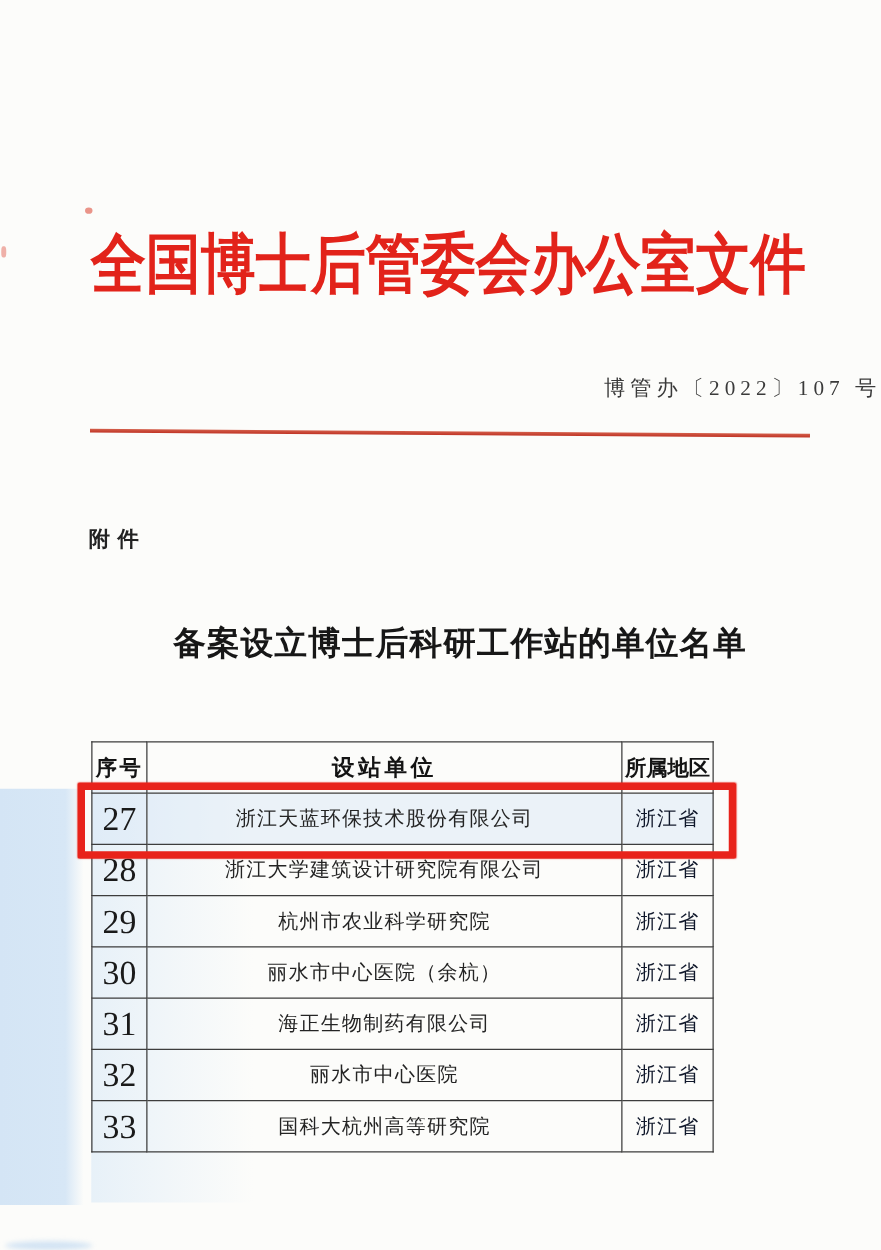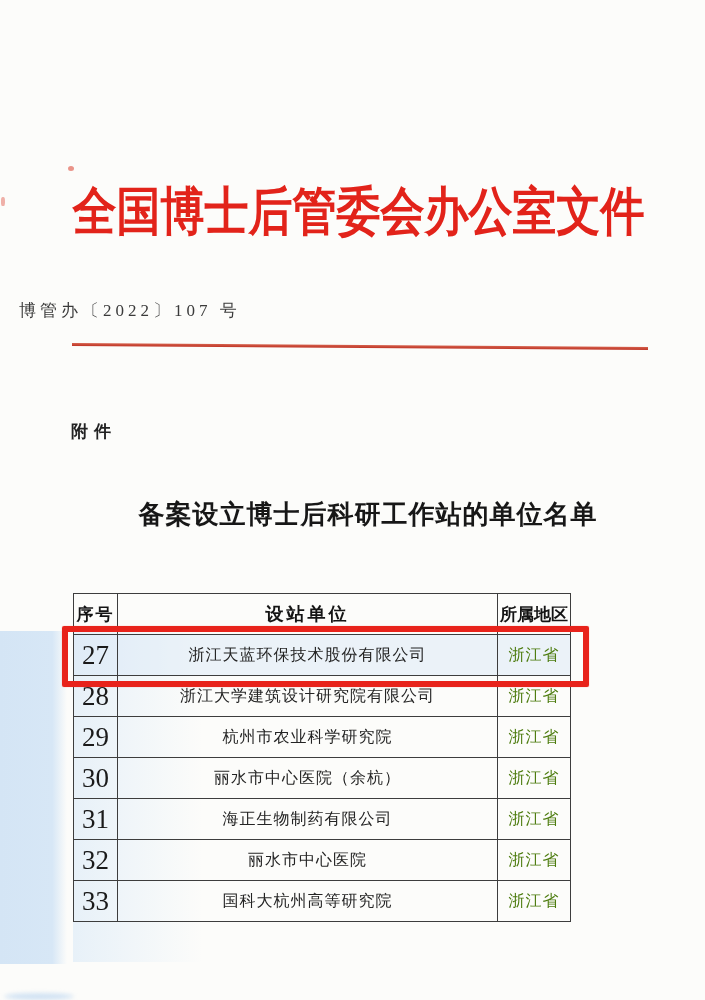--- a/index.html
+++ b/index.html
@@ -33,21 +33,21 @@
   .doc-title{
     position:absolute;left:0;top:177px;width:705px;margin:0;
     text-align:center;padding-left:12px;box-sizing:border-box;
     font-size:44px;font-weight:bold;letter-spacing:0px;
     color:#e2231a;line-height:60px;
     transform:scaleY(1.18);transform-origin:center top;
     white-space:nowrap;
   }
   .doc-number{
     position:absolute;left:0;top:299px;width:705px;
-    text-align:left;padding-left:19px;box-sizing:border-box;
+    text-align:right;padding-left:44px;box-sizing:border-box;
     font-size:17px;letter-spacing:4px;color:#3a3a3a;
   }
   .red-line{
     position:absolute;left:72px;top:343px;width:576px;height:3px;
     background:linear-gradient(to bottom,#d4604c,#c03425);
     transform:rotate(0.4deg);transform-origin:left center;
   }
   .attachment{
     position:absolute;left:71px;top:420px;
     font-family:"Liberation Sans","DejaVu Sans",sans-serif;
@@ -72,21 +72,21 @@
     border:1.5px solid #3d3d3d;
     text-align:center;vertical-align:middle;
     padding:0;overflow:hidden;white-space:nowrap;
   }
   table.units thead th{height:40px;font-size:17px;font-weight:bold;color:#141414;}
   table.units thead th.col-unit{font-size:18px;letter-spacing:3px;}
   table.units thead th.col-no{letter-spacing:2px;}
   table.units tbody tr{height:41px;}
   td.cell-no{font-size:27px;color:#1a1a1a;}
   td.cell-unit{font-size:16px;letter-spacing:1px;color:#242424;}
-  td.cell-region{font-size:16px;letter-spacing:1px;color:#4d7c0f;}
+  td.cell-region{font-size:16px;letter-spacing:1px;color:#0f172a;}
   tr.row-highlight td{background:rgba(214,230,246,0.45);}
 
   
   .highlight-box{
     position:absolute;left:62px;top:626px;width:515px;height:49px;
     border:6px solid #e8231b;border-radius:2px;
     box-shadow:0 0 1px rgba(232,35,27,0.6);
     pointer-events:none;
   }
 </style>

